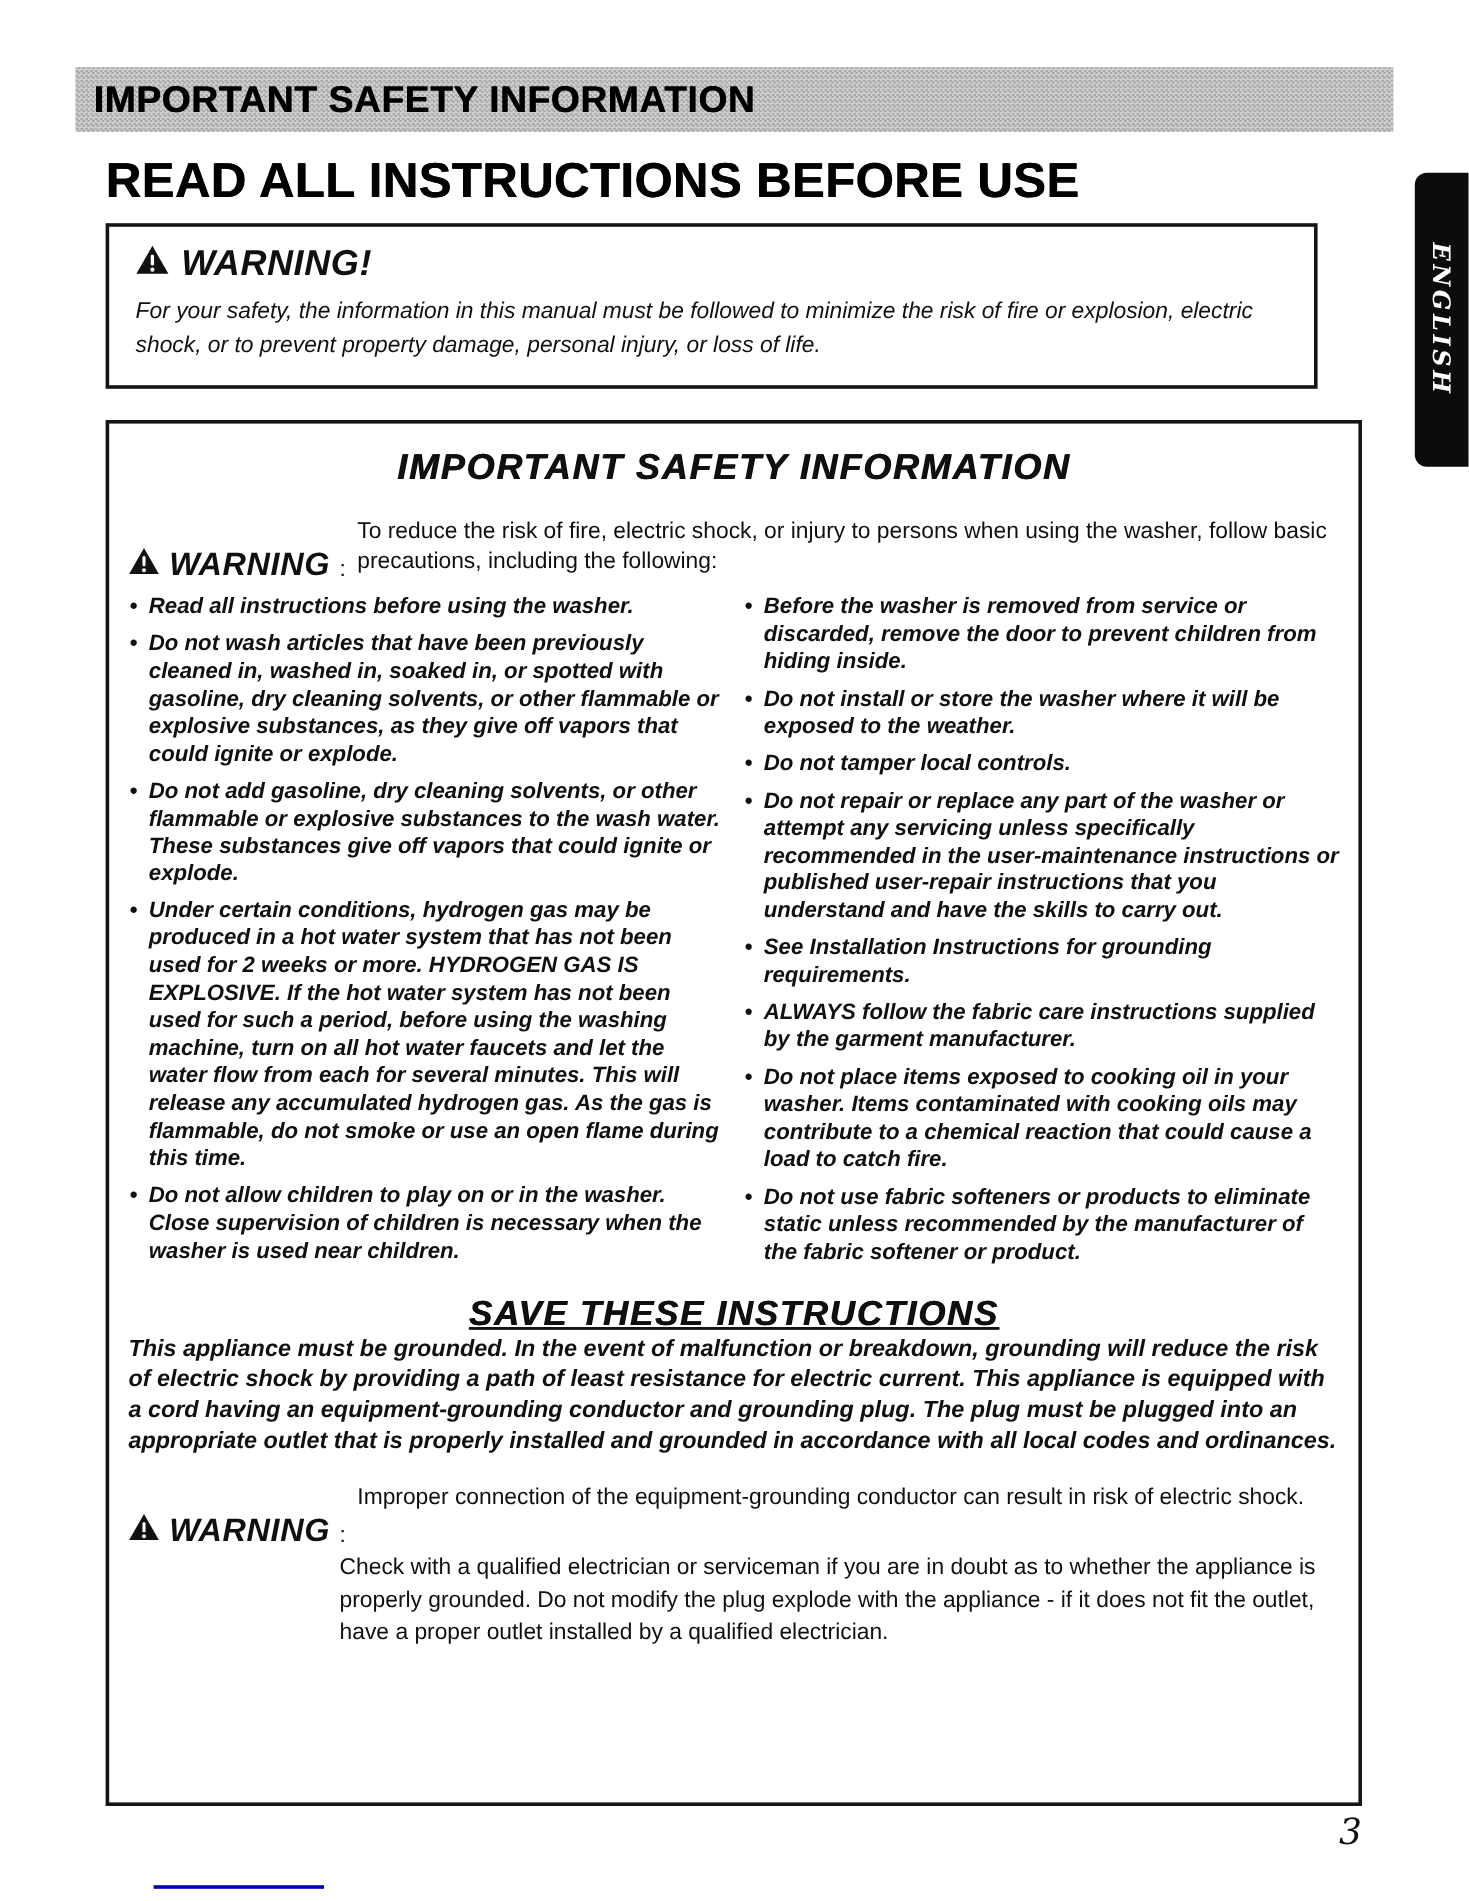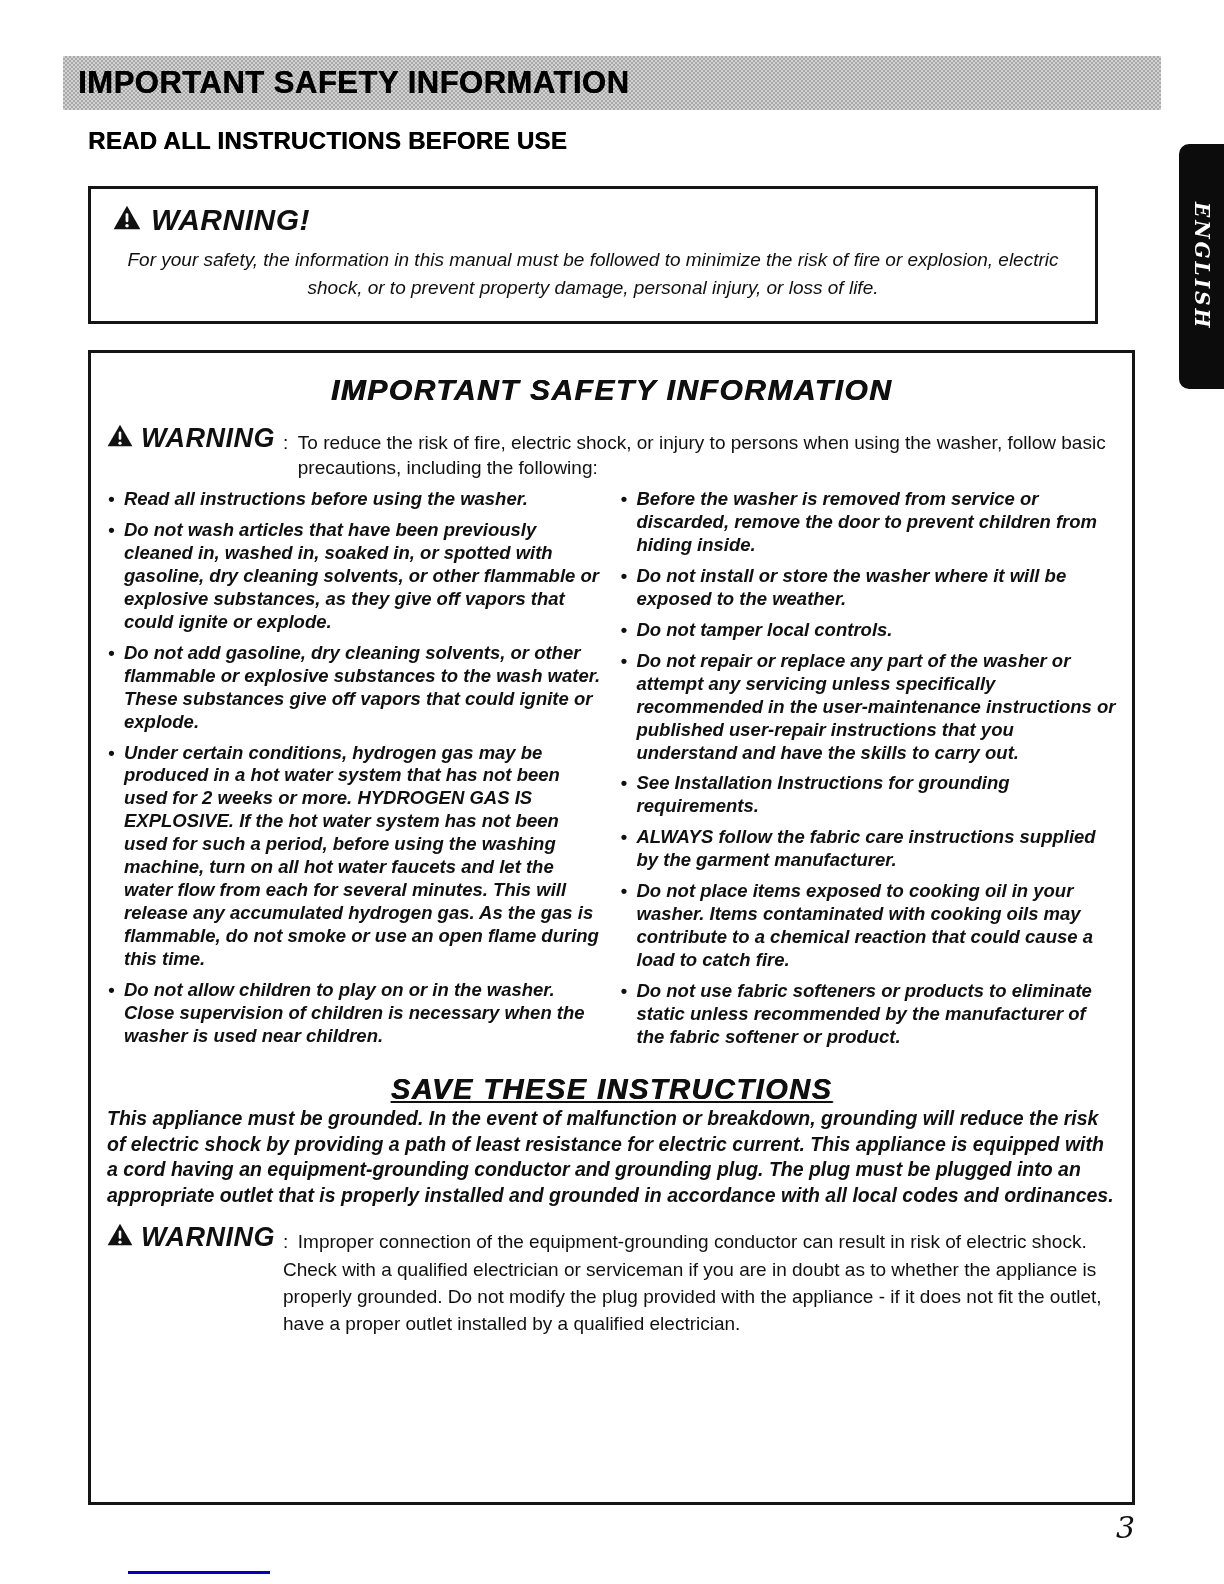--- a/index.html
+++ b/index.html
@@ -19,31 +19,31 @@
     display: flex; align-items: center;
   }
   .header-bar .hb-text {
     font-weight: bold; font-size: 31px; letter-spacing: 0.5px;
     padding-left: 15px; color: #000;
     text-shadow: 0.5px 0 #000;
   }
 
   .main-title {
     position: absolute; left: 88px; top: 127px; margin: 0;
-    font-size: 24px; font-weight: bold; letter-spacing: 0.3px; color: #000;
+    font-size: 41px; font-weight: bold; letter-spacing: 0.3px; color: #000;
     text-shadow: 0.5px 0 #000;
   }
 
   
   .tri-icon { display: inline-block; flex: 0 0 auto; }
 
   
   .warnbox {
     position: absolute; left: 88px; top: 186px; width: 1010px; height: 138px;
-    border: 3px solid #151515; padding: 10px 22px 0 22px; background: #fff; text-align: center;
+    border: 3px solid #151515; padding: 10px 22px 0 22px; background: #fff;
   }
   .warn-head {
     display: flex; align-items: center; gap: 10px; margin-top: 4px;
     font-size: 30px; font-weight: bold; font-style: italic; letter-spacing: 0.5px;
   }
   .warnbox .warn-body {
     margin: 9px 0 0 0; font-size: 19px; font-weight: normal; font-style: italic;
     line-height: 1.48;
   }
 
@@ -53,21 +53,21 @@
     border: 3px solid #151515; padding: 12px 16px 0 16px; background: #fff;
   }
   .sb-title {
     margin: 8px 0 16px 0; text-align: center;
     font-size: 30px; font-weight: bold; font-style: italic; letter-spacing: 1.5px;
     text-shadow: 0.6px 0 #000;
   }
   .warn-row { display: flex; align-items: flex-start; }
   .warn-label {
     display: flex; align-items: flex-start; gap: 8px; white-space: nowrap;
-    font-size: 27px; font-weight: bold; font-style: italic; letter-spacing: 0.5px;
+    font-size: 27px; font-weight: bold; font-style: italic; letter-spacing: 0.5px; margin-top: 32px;
   }
   .warn-colon { font-size: 19px; padding-top: 9px; font-weight: normal; font-style: normal; }
   .warn-row .warn-text {
     font-size: 19px; line-height: 1.32; margin-left: 9px; padding-top: 7px;
     font-weight: normal; font-style: normal;
   }
 
   .columns { display: flex; gap: 16px; margin-top: 8px; }
   .col {
     list-style: none; margin: 0; padding: 0; width: 50%;
@@ -199,19 +199,19 @@
             <path d="M15 0.5 L29.3 25.5 H0.7 Z" fill="#111"></path>
             <rect x="13.5" y="8.5" width="3" height="9.5" rx="1.2" fill="#fff"></rect>
             <circle cx="15" cy="21.8" r="1.9" fill="#fff"></circle>
           </svg>
         </span>
         <span>WARNING</span>
           <span class="warn-colon">:</span>
       </span>
       <div class="warn-text">Improper connection of the equipment-grounding conductor can result in risk of electric shock.</div>
     </div>
-    <p class="warn2-para">Check with a qualified electrician or serviceman if you are in doubt as to whether the appliance is properly grounded. Do not modify the plug provided with the appliance - if it does not fit the outlet, have a proper outlet installed by a qualified electrician.</p>
+    <p class="warn2-para">Check with a qualified electrician or serviceman if you are in doubt as to whether the appliance is properly grounded. Do not modify the plug explode with the appliance - if it does not fit the outlet, have a proper outlet installed by a qualified electrician.</p>
   </section>
 
   <div class="page-number">3</div>
   <div class="blue-line" style="background: rgb(0, 0, 187);"></div>
 
 </div>
 
 </body></html>

